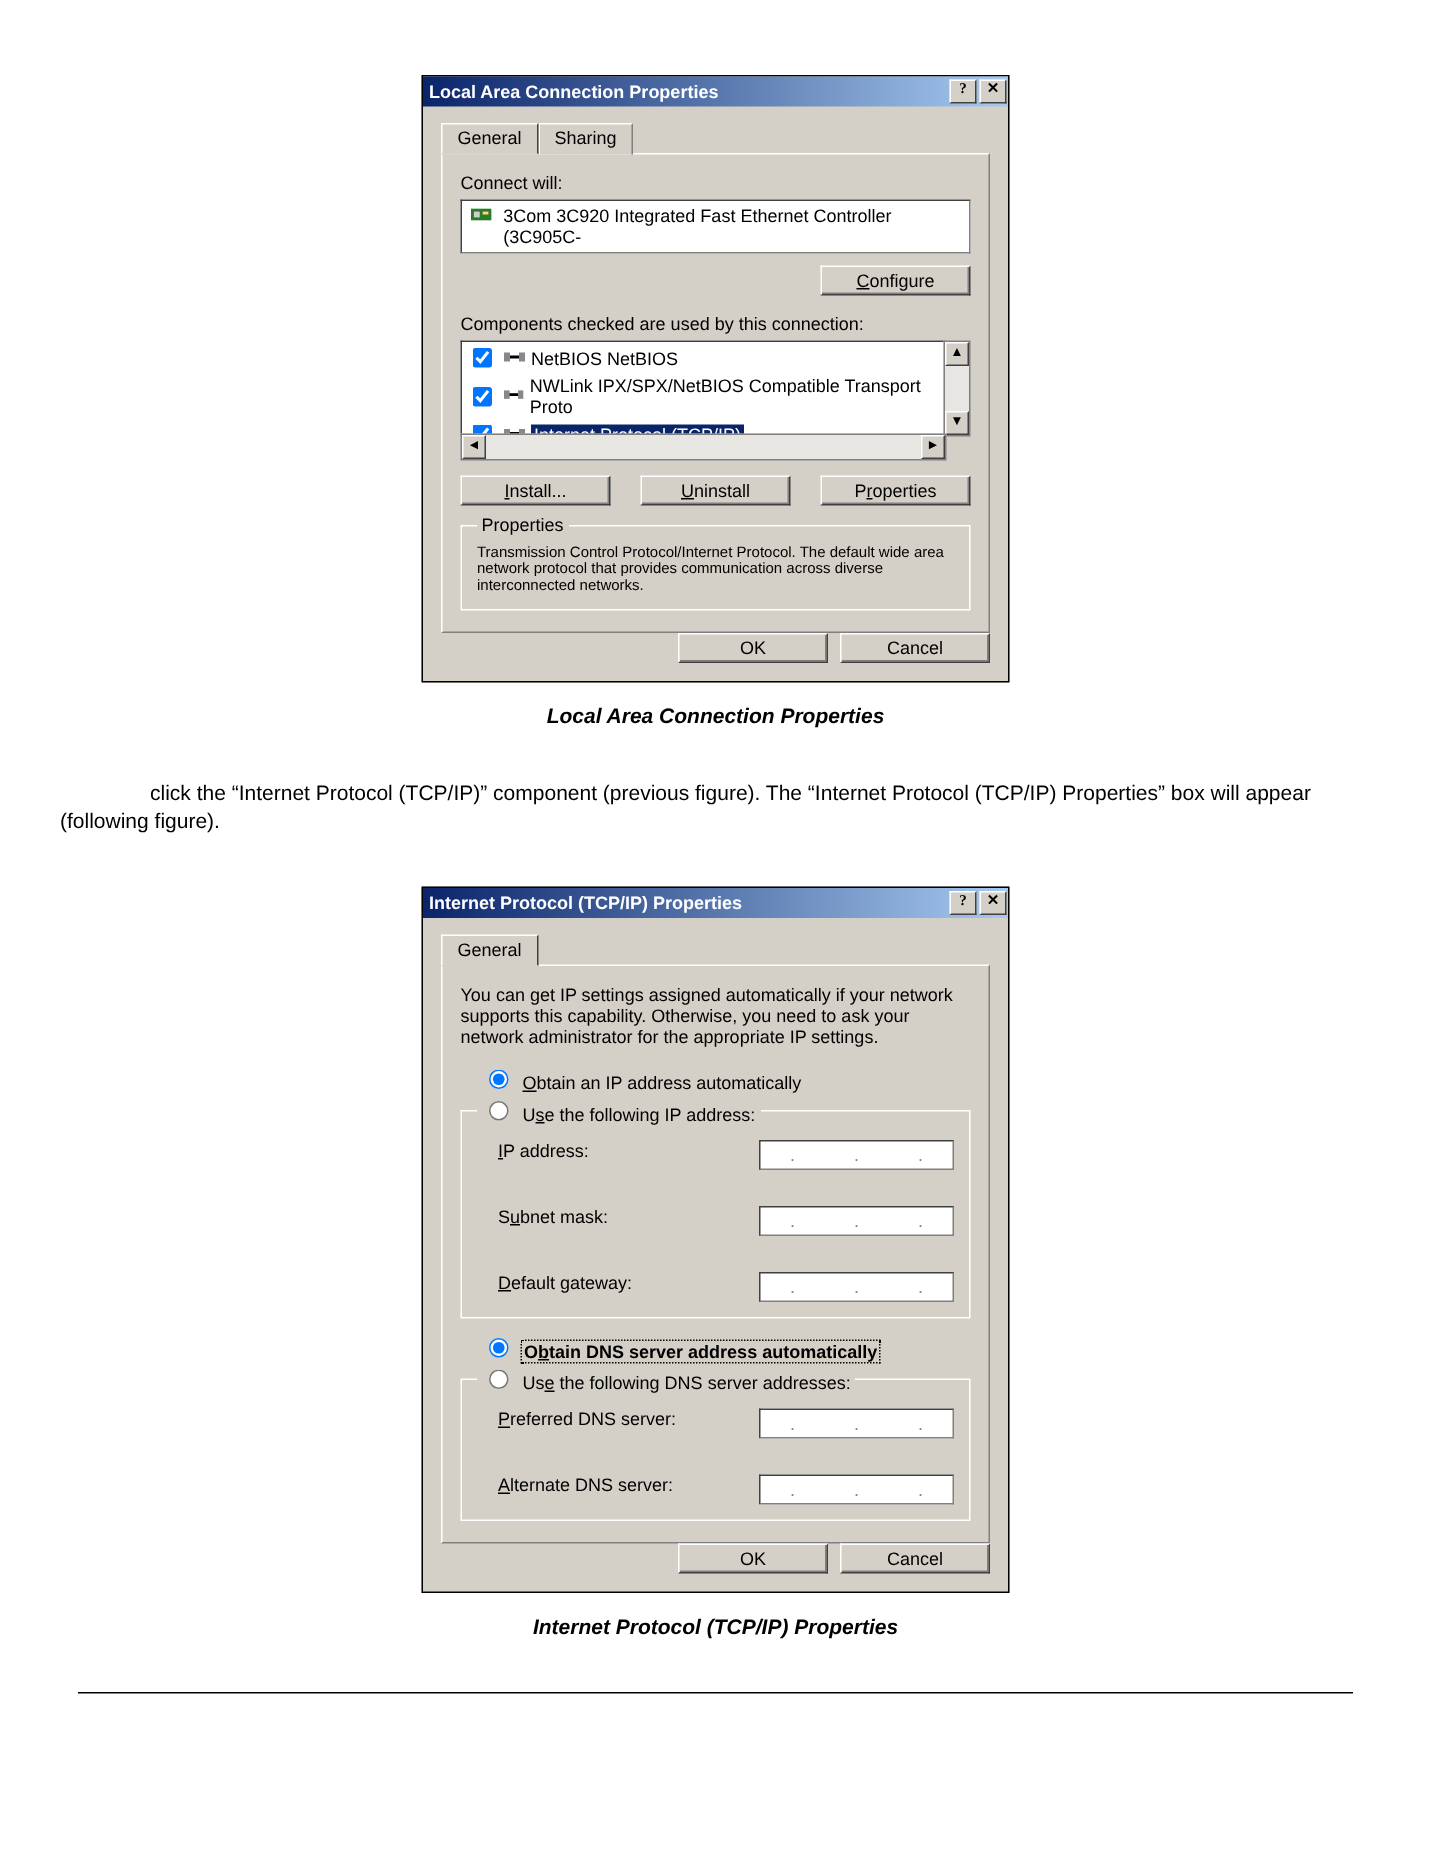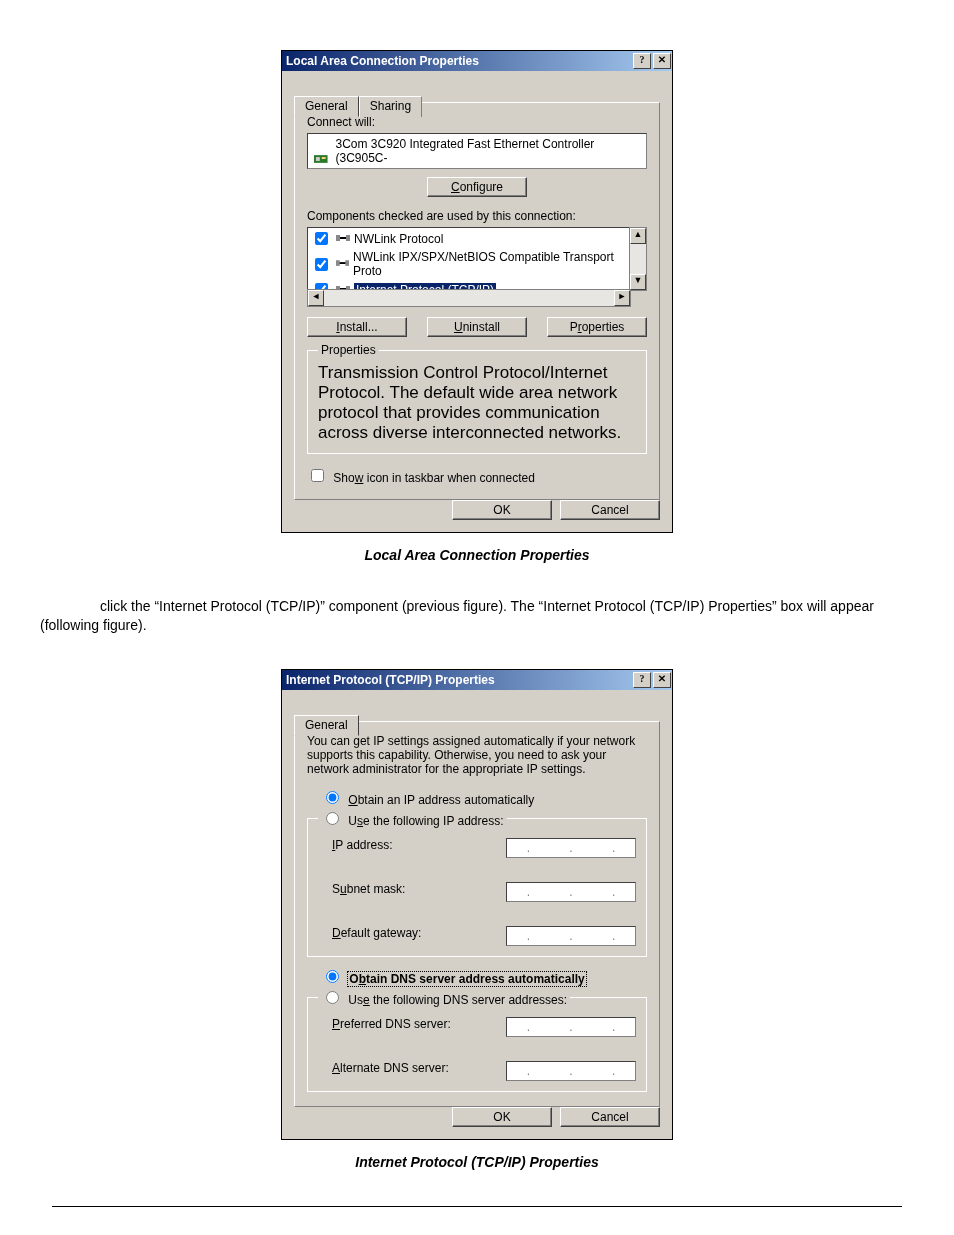--- a/index.html
+++ b/index.html
@@ -28,21 +28,21 @@
     border:1px solid #fff; border-right-color:#404040; border-bottom-color:#404040;
     font:bold 10px/12px Tahoma; text-align:center; color:#000;
   }
   .dlg-body { padding:10px 12px 12px 12px; }
 
   
   .tabstrip { display:flex; margin-bottom:0; }
   .tab {
     padding:2px 10px 3px 10px; font-size:12px;
     border:1px solid #808080; border-bottom:none;
-    background:#d4d0c8; position:relative; top:15px;
+    background:#d4d0c8; position:relative; top:1px;
   }
   .tab.active { background:#d4d0c8; border-bottom:1px solid #d4d0c8; border-color:#fff #404040 #d4d0c8 #fff; z-index:2; }
   .tab.inactive { border-color:#fff #808080 #808080 #fff; }
   .tabpanel {
     border:1px solid #808080;
     border-top-color:#fff; border-left-color:#fff;
     padding:12px 12px 14px 12px;
   }
 
   
@@ -80,24 +80,24 @@
   .sb-track { flex:1; background:#e8e6e2; }
   fieldset.gb { border:1px groove #fff; padding:6px 10px 10px 10px; margin:6px 0 0 0;}
   fieldset.gb legend{font-size:12px; padding:0 3px;}
 
   
   .caption { text-align:center; font-style:italic; font-weight:bold; font-family:Verdana,sans-serif; font-size:14px; margin:10px 0 34px 0; }
   .bodycopy { font-family:Verdana,sans-serif; font-size:14px; line-height:1.35; margin:0 0 34px 0; }
   .rule { border:none; border-top:1px solid #000; margin:36px 12px 0 12px; }
 
   .btnrow { display:flex; justify-content:flex-end; gap:8px; }
-  .btnrow.right { justify-content:center; }
+  .btnrow.right { justify-content:flex-end; }
   .btnrow3 { display:flex; justify-content:space-between; margin-top:10px; }
 
-  .adapterbox { display:flex; align-items:flex-end; padding:3px 6px; font-size:12px; }
+  .adapterbox { display:flex; align-items:flex-start; padding:3px 6px; font-size:12px; }
   .nic-icon { width:16px; height:12px; margin-right:6px; }
 
   .radio-indent { margin-left:14px; }
   .dotted { outline:1px dotted #000; outline-offset:0; padding:0 1px;font-weight:bold;}
 
   .cols { display:grid; grid-template-columns: 150px 130px; column-gap:20px; row-gap:6px; margin-left:14px; margin-top:4px;gap:24px;}
 </style>
 </head>
 <body>
 
@@ -134,21 +134,21 @@
 
         <div class="listbox">
           <div class="inner">
             <div class="item">
               <input type="checkbox" class="chk" checked="" style="">
               <svg class="proto-icon" viewBox="0 0 14 12">
                   <rect x="1" y="4" width="12" height="2" fill="#000"></rect>
                   <rect x="0" y="2" width="4" height="6" fill="#888"></rect>
                   <rect x="10" y="2" width="4" height="6" fill="#888"></rect>
                 </svg>
-              <span class="lbl">NWLink Protocol</span>
+              <span class="lbl">NetBIOS NetBIOS</span>
             </div>
             <div class="item">
               <input type="checkbox" class="chk" checked="" style="">
               <svg class="proto-icon" viewBox="0 0 14 12">
                   <rect x="1" y="4" width="12" height="2" fill="#000"></rect>
                   <rect x="0" y="2" width="4" height="6" fill="#888"></rect>
                   <rect x="10" y="2" width="4" height="6" fill="#888"></rect>
                 </svg>
               <span class="lbl">NWLink IPX/SPX/NetBIOS Compatible Transport Proto</span>
             </div>
@@ -175,27 +175,23 @@
         </div>
 
         <div class="btnrow3">
           <span class="btn3d"><span class="u">I</span>nstall...</span>
           <span class="btn3d"><span class="u">U</span>ninstall</span>
           <span class="btn3d">P<span class="u">r</span>operties</span>
         </div>
 
         <fieldset class="gb">
           <legend>Properties</legend>
-          <div style="font-size:17px;">Transmission Control Protocol/Internet Protocol. The default wide area network protocol that provides communication across diverse interconnected networks.</div>
+          <div style="font-size:10px;">Transmission Control Protocol/Internet Protocol. The default wide area network protocol that provides communication across diverse interconnected networks.</div>
         </fieldset>
 
-        <div style="margin-top:12px; font-size:12px;">
-          <input type="checkbox" class="chk" style="">
-          <span>Sho<span class="u">w</span> icon in taskbar when connected</span>
-        </div>
       </div>
 
       <div class="btnrow">
         <span class="btn3d">OK</span>
         <span class="btn3d">Cancel</span>
       </div>
     </div>
   </div>
 
   <div class="caption">Local Area Connection Properties</div>

